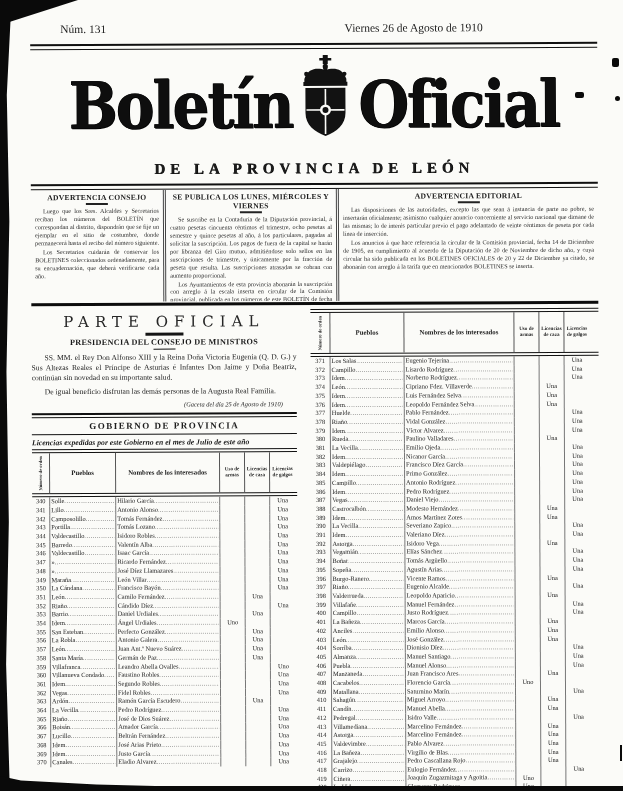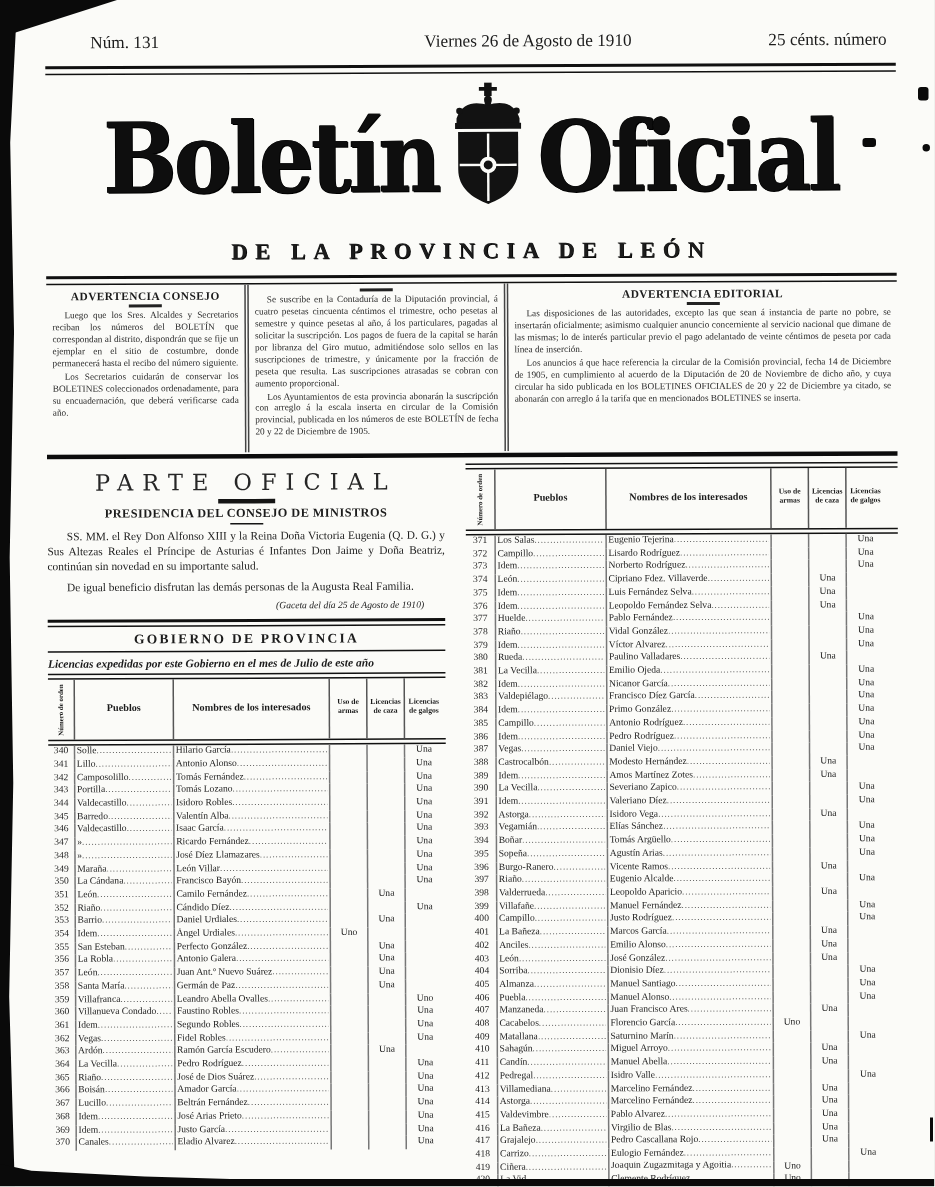--- a/index.html
+++ b/index.html
@@ -3,21 +3,21 @@
 <meta charset="utf-8">
 <style>
   html,body{margin:0;padding:0;background:#e8e8e6;}
   .page{position:relative;width:623px;height:791px;background:#fbfbf8;overflow:hidden;
         font-family:"Liberation Serif","DejaVu Serif",serif;color:#1c1c1c;}
   .content{position:absolute;left:30px;right:26px;top:0;transform:rotate(-0.25deg);}
 
   
   .topline{position:absolute;top:22px;left:0;right:0;display:flex;align-items:baseline;font-size:11.5px;}
   .topline .issue{width:170px;padding-left:30px;}
-  .topline .date{flex:1;text-align:right;}
+  .topline .date{flex:1;text-align:center;}
   .topline .price{width:170px;text-align:right;padding-right:6px;}
   .double-rule{border-top:2.5px solid #101010;border-bottom:1.3px solid #101010;height:2.5px;}
   .rule1{position:absolute;top:43px;left:0;right:0;}
 
   
   .masthead{position:absolute;top:50px;left:0;right:0;height:110px;display:flex;align-items:center;justify-content:center;gap:4px;}
   .mast-word{font-family:"DejaVu Serif",serif;font-weight:bold;font-size:58px;letter-spacing:-2px;white-space:nowrap;
              transform:scaleY(1.12);text-shadow:0.6px 0.6px 0 #000,-0.4px 0 0 #000;color:#0e0e0e;}
   .emblem{flex:none;margin-top:-10px;}
   .subtitle{position:absolute;top:160px;left:0;right:0;text-align:center;font-weight:bold;
@@ -87,21 +87,20 @@
 </style>
 </head>
 <body>
 
 <div class="page">
   <div class="content">
 
     <div class="topline">
       <span class="issue">Núm. 131</span>
       <span class="date">Viernes 26 de Agosto de 1910</span>
-      <span class="price">25 cénts. número</span>
     </div>
     <div class="rule1 double-rule"></div>
 
     <div class="masthead">
       <span class="mast-word">Boletín</span>
       <span class="emblem">
         <svg width="58" height="86" viewBox="0 0 58 86" aria-hidden="true">
           <g fill="#121212">
             <rect x="26.5" y="0" width="5" height="9"></rect>
             <rect x="23" y="3" width="12" height="2.6"></rect>
@@ -127,20 +126,21 @@
     <div class="rule2 double-rule"></div>
 
     <div class="notices">
       <div class="notice n1">
         <h3>ADVERTENCIA CONSEJO</h3>
         <div class="nbar"></div>
         <p>Luego que los Sres. Alcaldes y Secretarios reciban los números del BOLETÍN que correspondan al distrito, dispondrán que se fije un ejemplar en el sitio de costumbre, donde permanecerá hasta el recibo del número siguiente.</p>
         <p>Los Secretarios cuidarán de conservar los BOLETINES coleccionados ordenadamente, para su encuadernación, que deberá verificarse cada año.</p>
       </div>
       <div class="notice n2">
+        <h3>SE PUBLICA LOS LUNES, MIÉRCOLES Y VIERNES</h3>
         <div class="nbar"></div>
         <p>Se suscribe en la Contaduría de la Diputación provincial, á cuatro pesetas cincuenta céntimos el trimestre, ocho pesetas al semestre y quince pesetas al año, á los particulares, pagadas al solicitar la suscripción. Los pagos de fuera de la capital se harán por libranza del Giro mutuo, admitiéndose solo sellos en las suscripciones de trimestre, y únicamente por la fracción de peseta que resulta. Las suscripciones atrasadas se cobran con aumento proporcional.</p>
         <p>Los Ayuntamientos de esta provincia abonarán la suscripción con arreglo á la escala inserta en circular de la Comisión provincial, publicada en los números de este BOLETÍN de fecha 20 y 22 de Diciembre de 1905.</p>
 
       </div>
       <div class="notice n3">
         <h3>ADVERTENCIA EDITORIAL</h3>
         <div class="nbar"></div>
         <p>Las disposiciones de las autoridades, excepto las que sean á instancia de parte no pobre, se insertarán oficialmente; asimismo cualquier anuncio concerniente al servicio nacional que dimane de las mismas; lo de interés particular previo el pago adelantado de veinte céntimos de peseta por cada línea de inserción.</p>
         <p>Los anuncios á que hace referencia la circular de la Comisión provincial, fecha 14 de Diciembre de 1905, en cumplimiento al acuerdo de la Diputación de 20 de Noviembre de dicho año, y cuya circular ha sido publicada en los BOLETINES OFICIALES de 20 y 22 de Diciembre ya citado, se abonarán con arreglo á la tarifa que en mencionados BOLETINES se inserta.</p>

